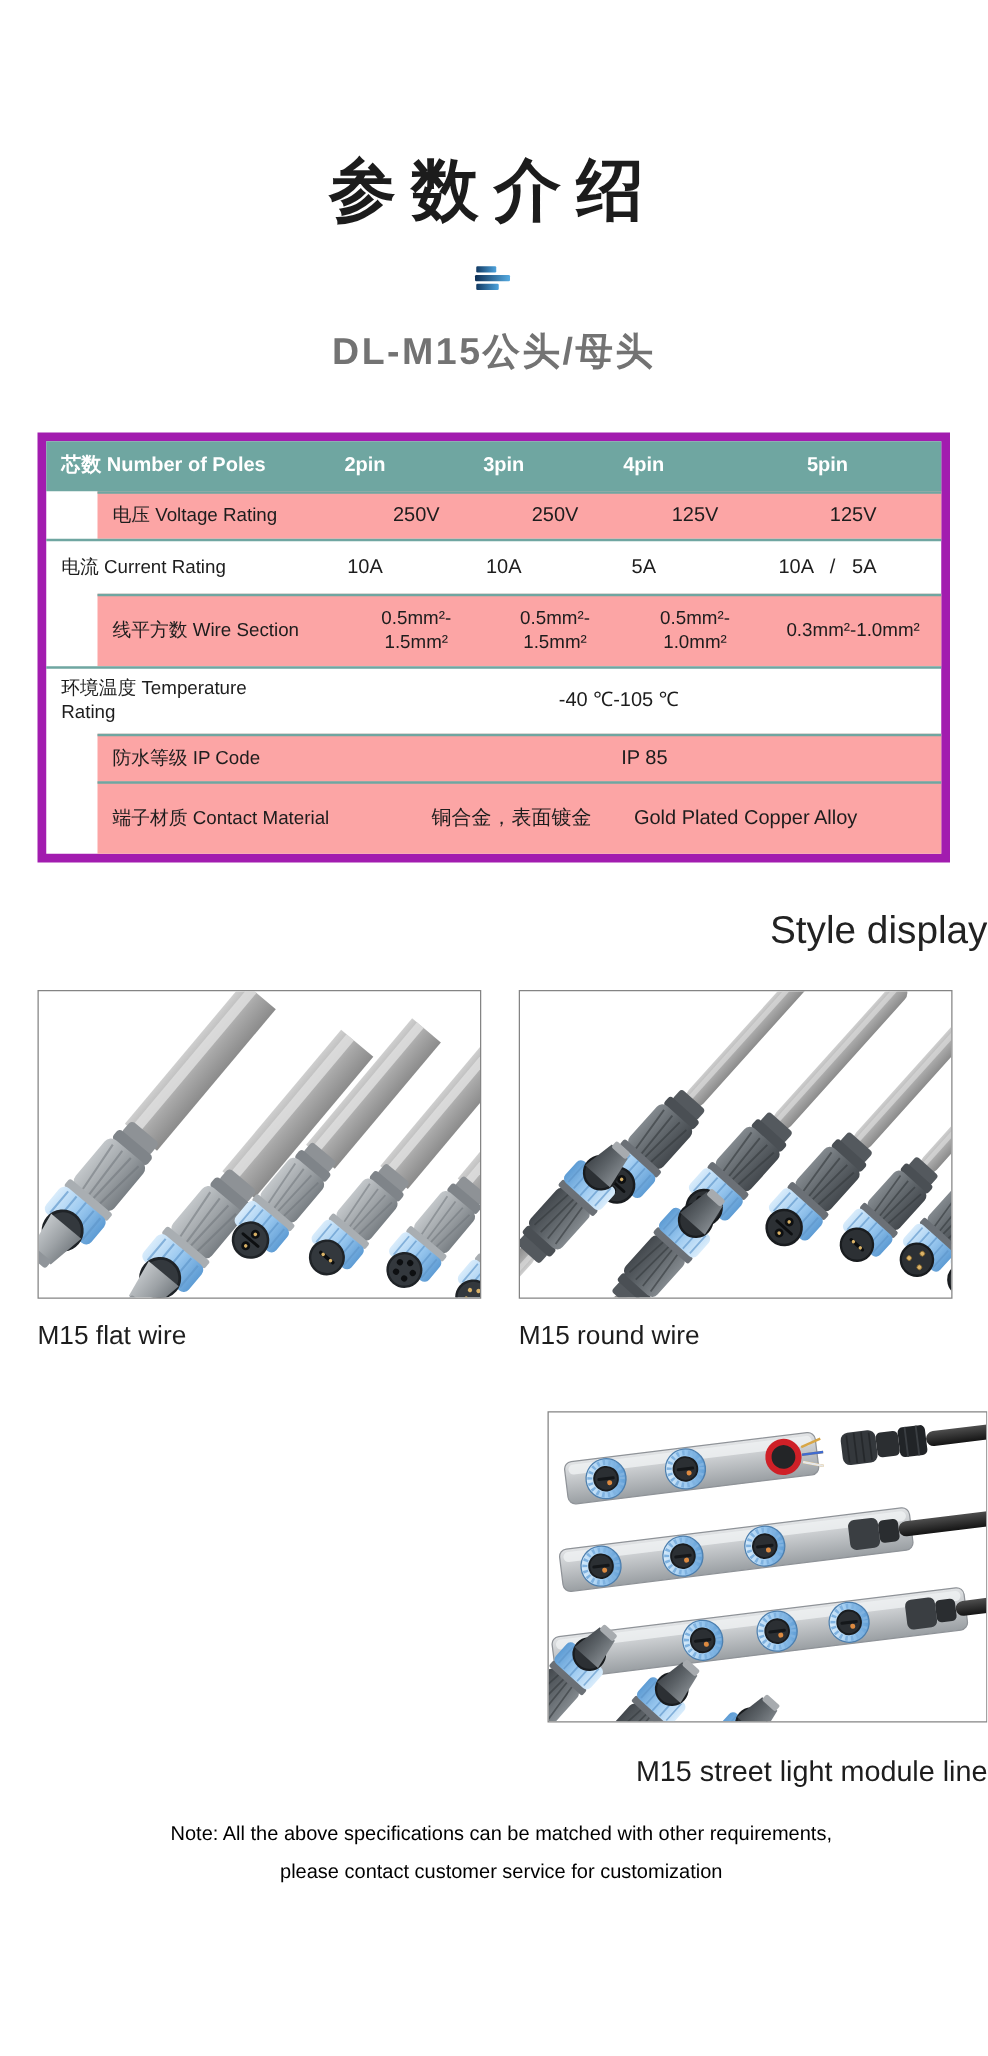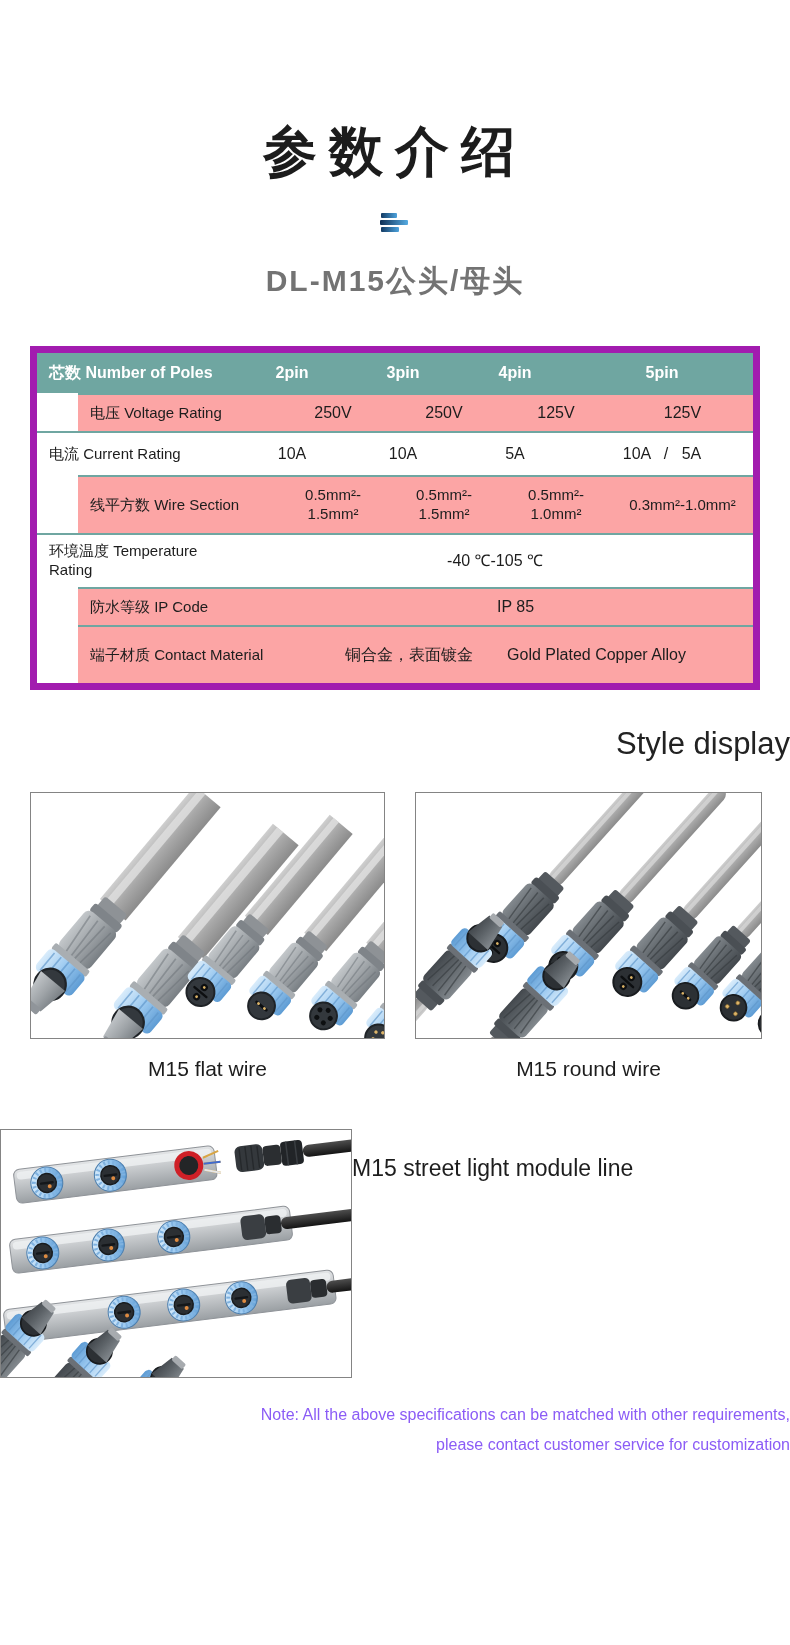--- a/index.html
+++ b/index.html
@@ -31,31 +31,31 @@
   .h-head{min-height:40px;} .h-r1{min-height:36px;} .h-r2{min-height:42px;}
   .h-r3{min-height:56px;} .h-r4{min-height:52px;} .h-r5{min-height:36px;}
   .h-r6{min-height:48px;} .h-r7{min-height:56px;}
   .wire{white-space:pre-line;font-size:15px;}
   .gap-slash{word-spacing:9px;}
   .dual-val{display:flex;gap:34px;align-items:center;justify-content:center;}
 
   
   .style-heading{margin-top:36px;text-align:right;font-size:31px;color:#222;}
   .gallery{display:flex;gap:30px;padding:0 30px;margin-top:30px;}
-  .g-item{display:flex;flex-direction:column;align-items:center;}
+  .g-item{display:flex;flex-direction:column;align-items:flex-start;}
   .photo-box{border:1.5px solid #848484;background:#fff;overflow:hidden;}
   .box-flat{width:353px;height:245px;}
   .box-round{width:345px;height:245px;}
   .g-caption{margin-top:18px;font-size:21px;color:#1d1d1d;}
-  .module-wrap{display:flex;align-items:flex-start;margin-top:48px;}
+  .module-wrap{display:flex;flex-direction:column;align-items:flex-end;margin-top:48px;}
   .box-module{width:350px;height:247px;}
   .module-caption{margin-top:26px;font-size:23px;color:#1d1d1d;}
 
   
-  .note{margin-top:22px;text-align:right;font-size:16px;line-height:1.85;color:#8b5cf6;padding-left:12px;}
+  .note{margin-top:22px;text-align:center;font-size:16px;line-height:1.85;color:#000000;padding-left:12px;}
 
   svg{display:block;}
 </style>
 </head>
 <body>
 
 <div class="page">
 
   <div class="main-title">参数介绍</div>
 

